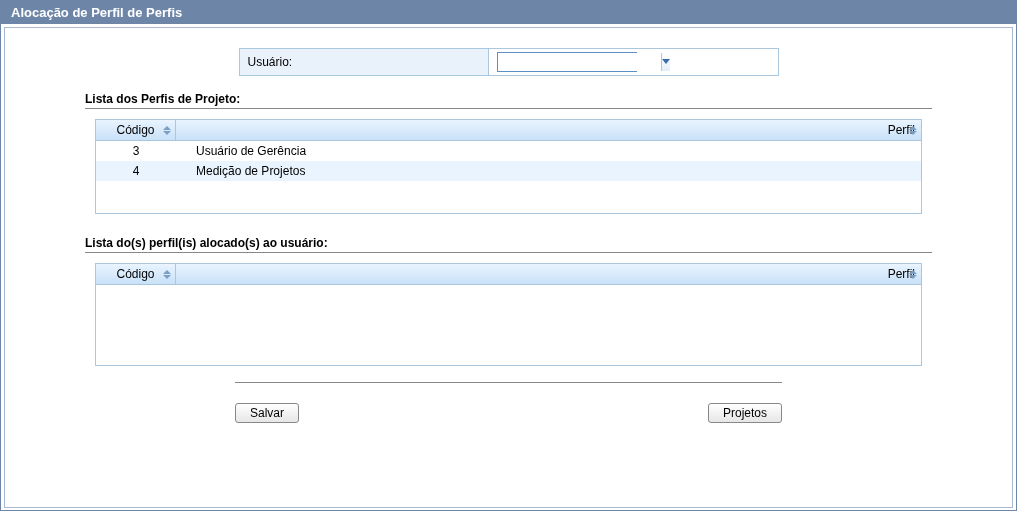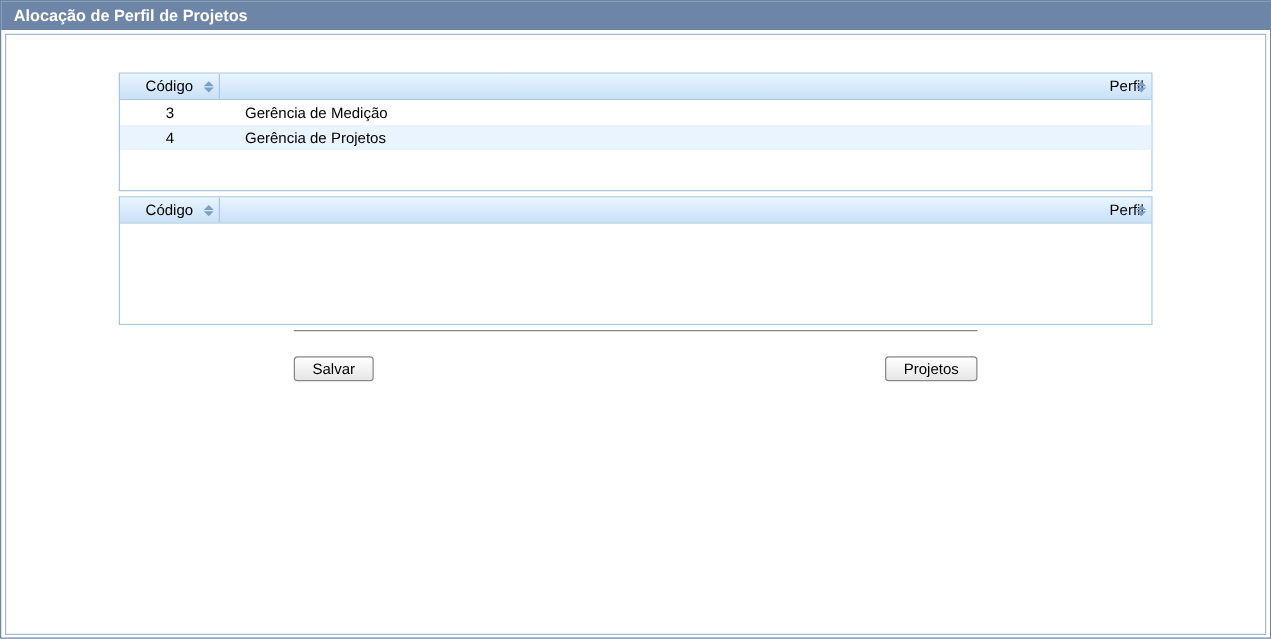--- a/index.html
+++ b/index.html
@@ -81,21 +81,21 @@
     }
     .section-title {
       font-weight: bold;
       padding: 6px 0 2px 0;
       border-bottom: 1px solid #888;
       margin-bottom: 10px;
     }
     
     .grid {
       border: 1px solid #a9c7de;
-      margin: 0 10px 4px 10px;
+      margin: 0 10px 16px 10px;
     }
     .grid-header {
       display: flex;
       background: linear-gradient(#e9f4ff,#c9e1f7);
       border-bottom: 1px solid #a9c7de;
     }
     .gh-cell {
       padding: 3px 6px;
       display: flex;
       align-items: center;
@@ -160,29 +160,43 @@
       border: 1px solid #888;
       border-radius: 3px;
       background: linear-gradient(#ffffff,#e6e6e6);
       cursor: pointer;
     }
   </style>
 </head>
 <body>
 
 <div class="window">
-  <div class="titlebar">Alocação de Perfil de Projetos</div>
+  <div class="titlebar">Alocação de Perfil de Perfis</div>
   <div class="content">
 
     <table class="form-table">
       <tbody>
+      <tr>
+        <td class="label-cell">Usuário:</td>
+        <td class="input-cell">
+          <div class="combo">
+            <input class="combo-input" value="" style="">
+            <div class="combo-btn">
+              <svg width="8" height="6">
+                    <polygon points="0,0 8,0 4,5" fill="#3b6da8"></polygon>
+                  </svg>
+            </div>
+          </div>
+        </td>
+      </tr>
     </tbody>
       </table>
 
     <div class="section">
+      <div class="section-title">Lista dos Perfis de Projeto:</div>
 
       <div class="grid">
         <div class="grid-header">
           <div class="gh-cell gh-codigo">
             <span>Código</span>
             <span class="sort-icons">
                 <span class="sort-up"></span>
                 <span class="sort-down"></span>
               </span>
           </div>
@@ -190,31 +204,32 @@
             <span>Perfil</span>
             <span class="sort-icons">
                 <span class="sort-up"></span>
                 <span class="sort-down"></span>
               </span>
           </div>
         </div>
         <div class="grid-body">
           <div class="grid-row">
             <div class="gc-codigo">3</div>
-            <div class="gc-perfil">Gerência de Medição</div>
+            <div class="gc-perfil">Usuário de Gerência</div>
           </div>
           <div class="grid-row">
             <div class="gc-codigo">4</div>
-            <div class="gc-perfil">Gerência de Projetos</div>
+            <div class="gc-perfil">Medição de Projetos</div>
           </div>
         </div>
       </div>
     </div>
 
     <div class="section">
+      <div class="section-title">Lista do(s) perfil(is) alocado(s) ao usuário:</div>
 
       <div class="grid">
         <div class="grid-header">
           <div class="gh-cell gh-codigo">
             <span>Código</span>
             <span class="sort-icons">
                 <span class="sort-up"></span>
                 <span class="sort-down"></span>
               </span>
           </div>

